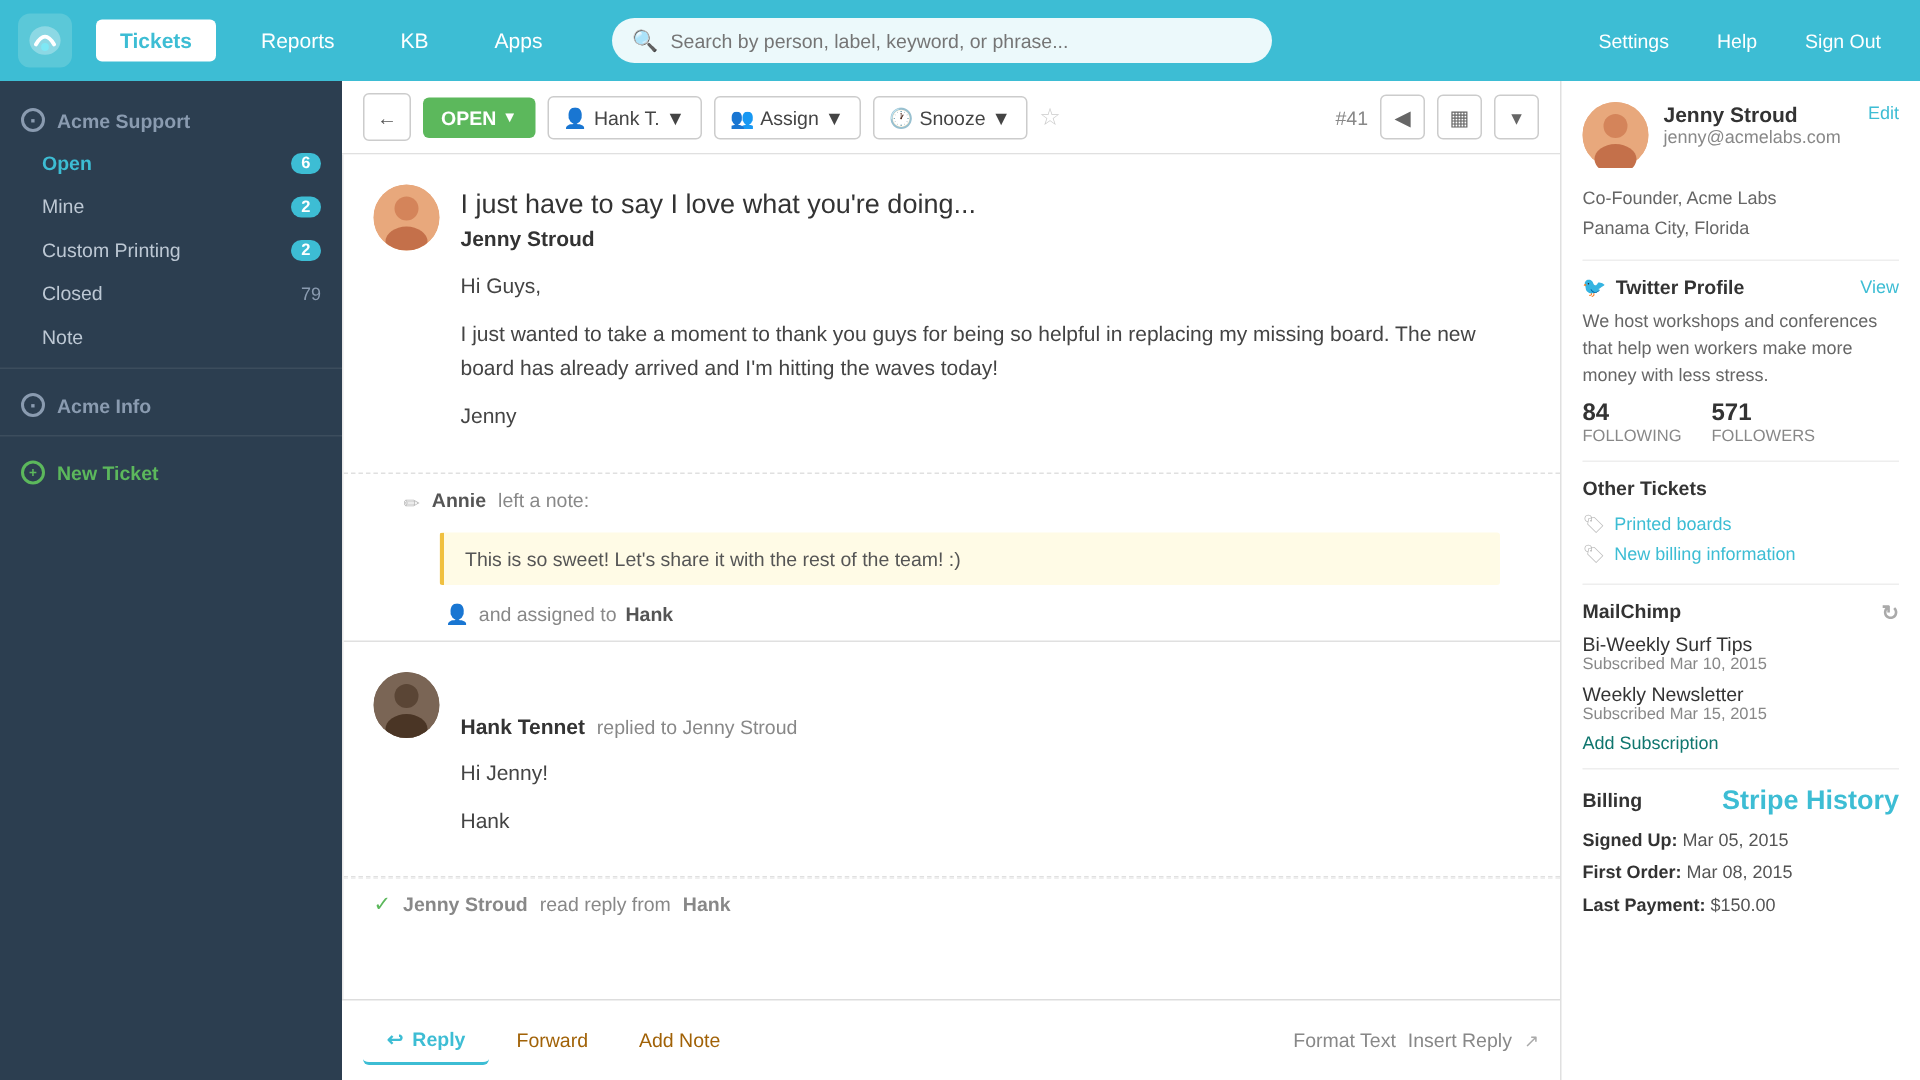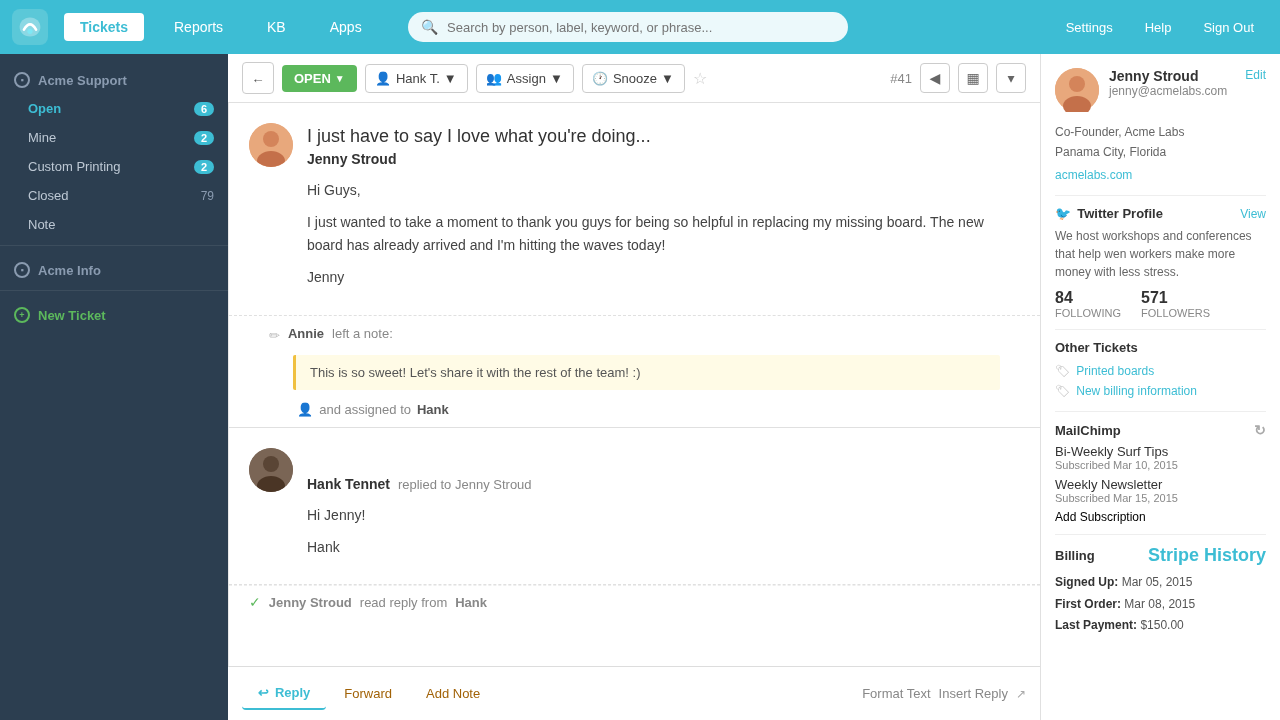--- a/index.html
+++ b/index.html
@@ -297,21 +297,21 @@
     .twitter-stat .lbl { font-size: 11px; color: #888; }
     .other-ticket {
       display: flex; align-items: center; gap: 6px;
       font-size: 12px; color: #3dbdd4; cursor: pointer;
       padding: 3px 0;
     }
     .tag-icon { color: #bbb; font-size: 12px; }
     .mailchimp-item { margin-bottom: 6px; }
     .mailchimp-name { font-size: 13px; color: #333; font-weight: 500; }
     .mailchimp-sub { font-size: 11px; color: #888; }
-    .add-sub-link { font-size: 12px; color: #000000; cursor: pointer; display: block; margin-top: 4px; }
+    .add-sub-link { font-size: 12px; color: #0f766e; cursor: pointer; display: block; margin-top: 4px; }
     .billing-title { display: flex; align-items: center; justify-content: center; }
     .stripe-link { margin-left: auto; font-size: 18px; color: #3dbdd4; cursor: pointer; }
     .billing-info { font-size: 12px; color: #555; line-height: 1.8; }
     .billing-info strong { color: #333; }
     .refresh-icon { margin-left: auto; color: #aaa; cursor: pointer; font-size: 14px; }
 
     
     .status-line {
       display: flex; align-items: center; gap: 8px;
       padding: 8px 0 6px 20px;
@@ -519,21 +519,20 @@
       </div>
       <div>
         <div class="contact-name">Jenny Stroud</div>
         <div class="contact-email">jenny@acmelabs.com</div>
       </div>
       <span class="edit-link">Edit</span>
     </div>
     <div class="contact-meta">
       <div>Co-Founder, Acme Labs</div>
       <div>Panama City, Florida</div>
-      <a class="contact-link">acmelabs.com</a>
     </div>
 
     <div class="panel-divider"></div>
 
     <div class="panel-section-title">
       <span style="color:#1da1f2;">🐦</span>
       <span>Twitter Profile</span>
       <span class="view-link">View</span>
     </div>
     <div class="twitter-bio">We host workshops and conferences that help wen workers make more money with less stress.</div>

